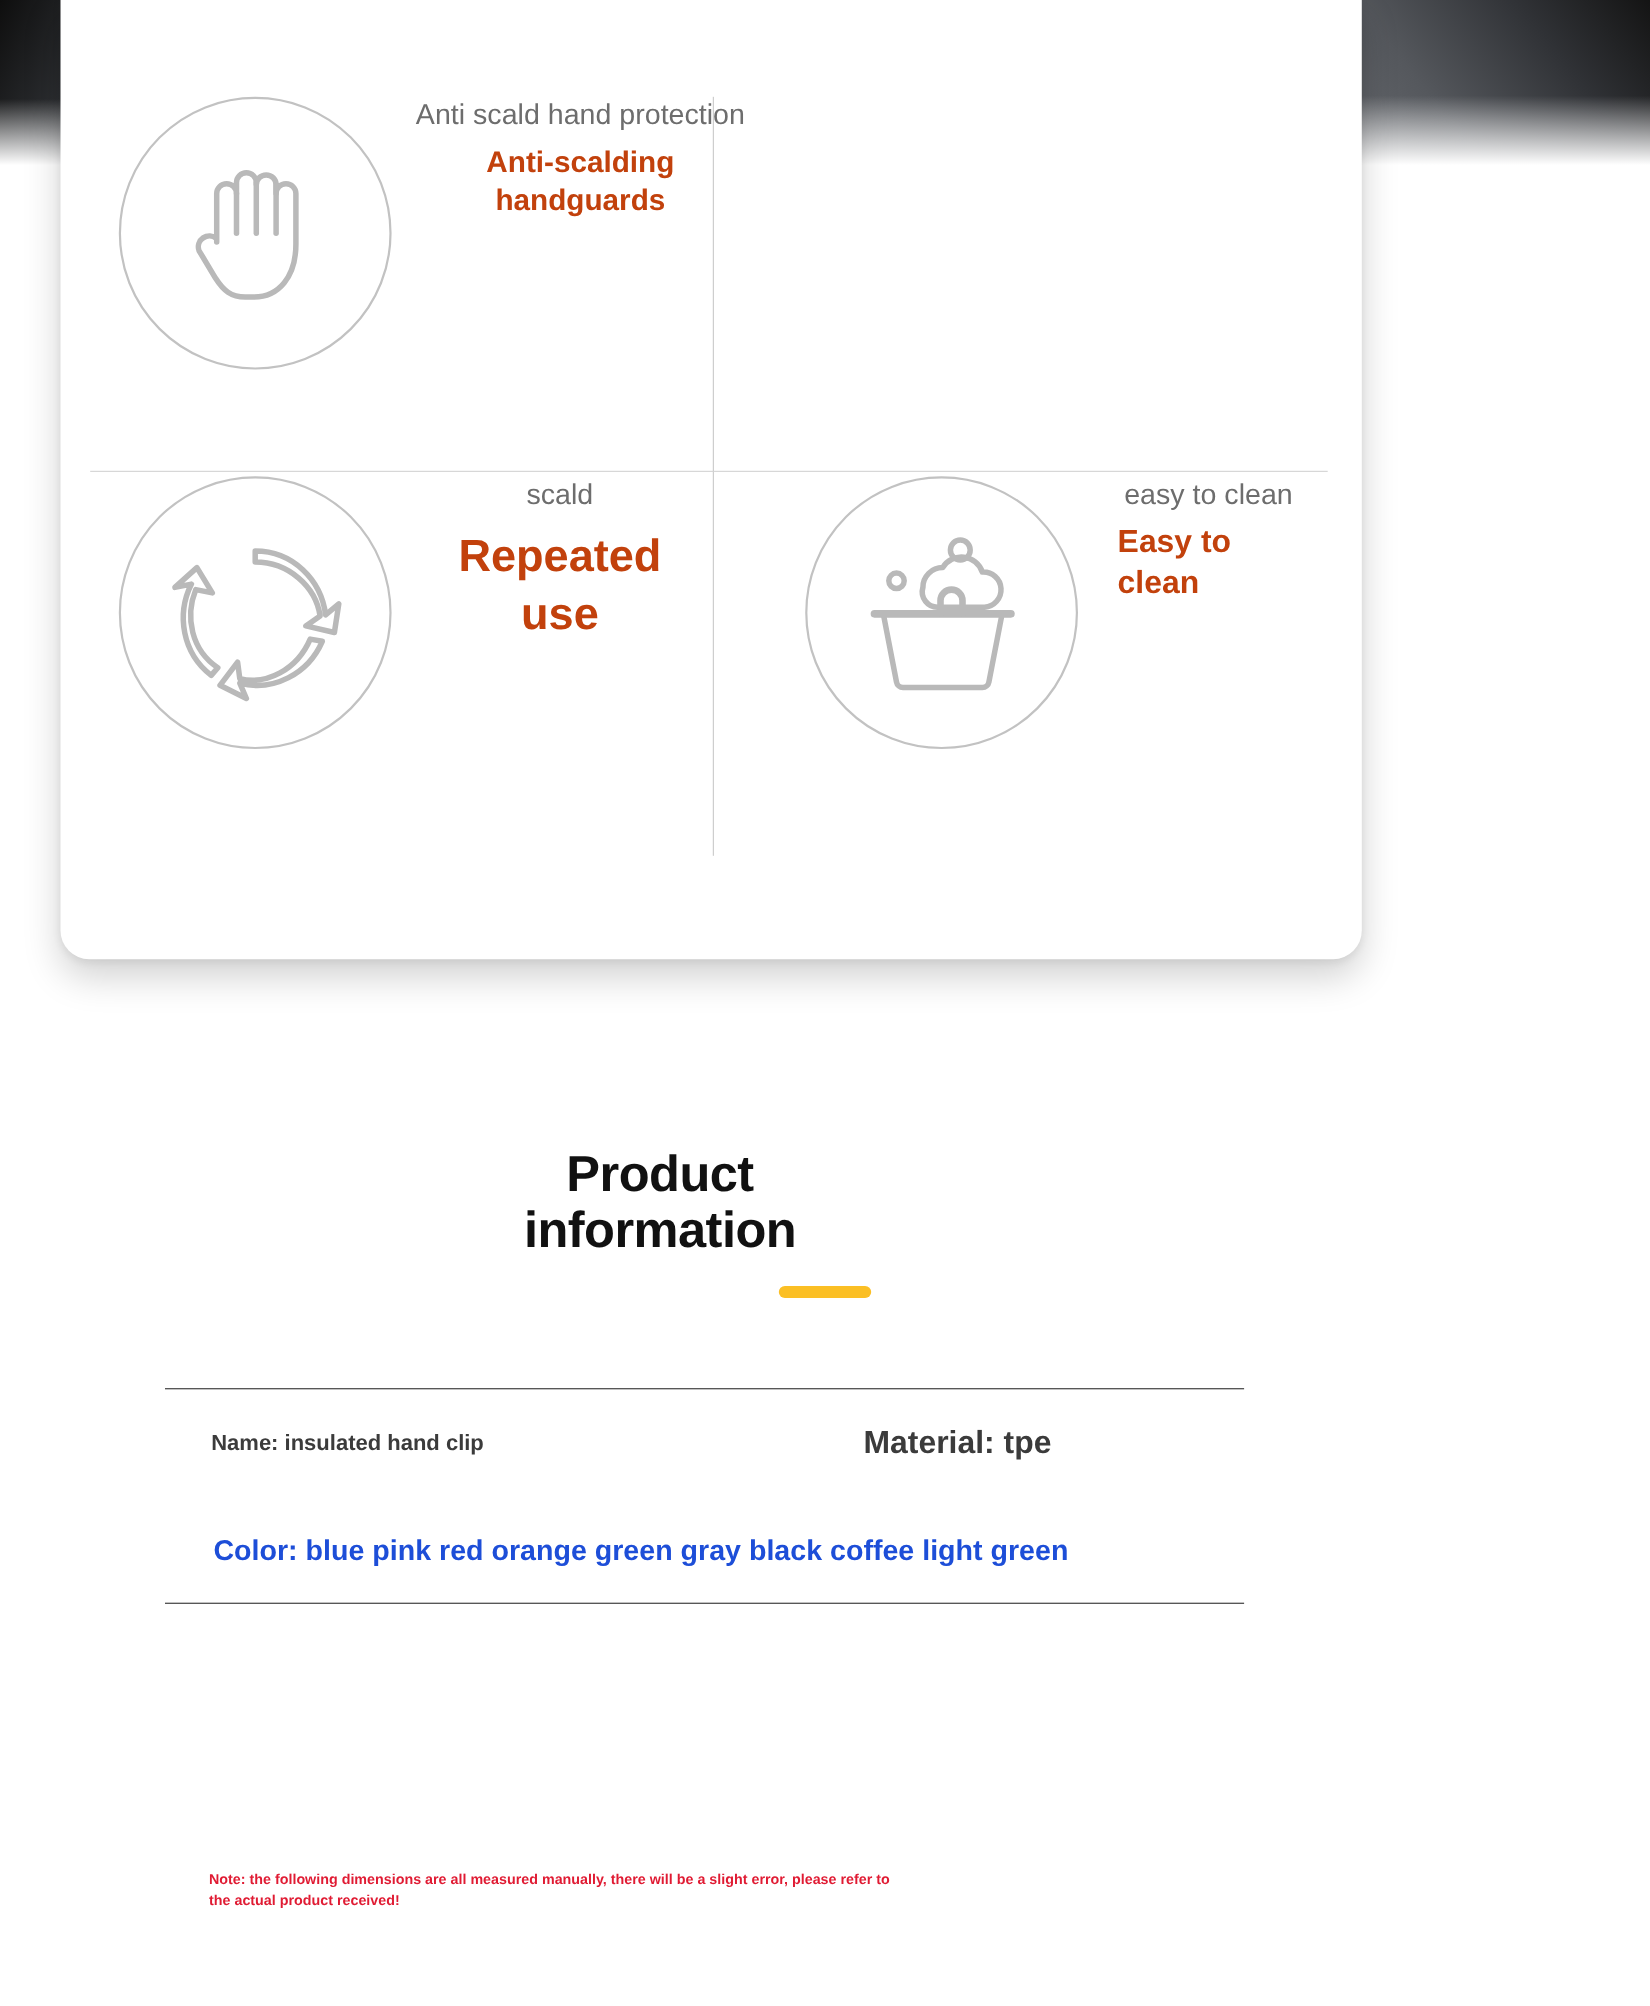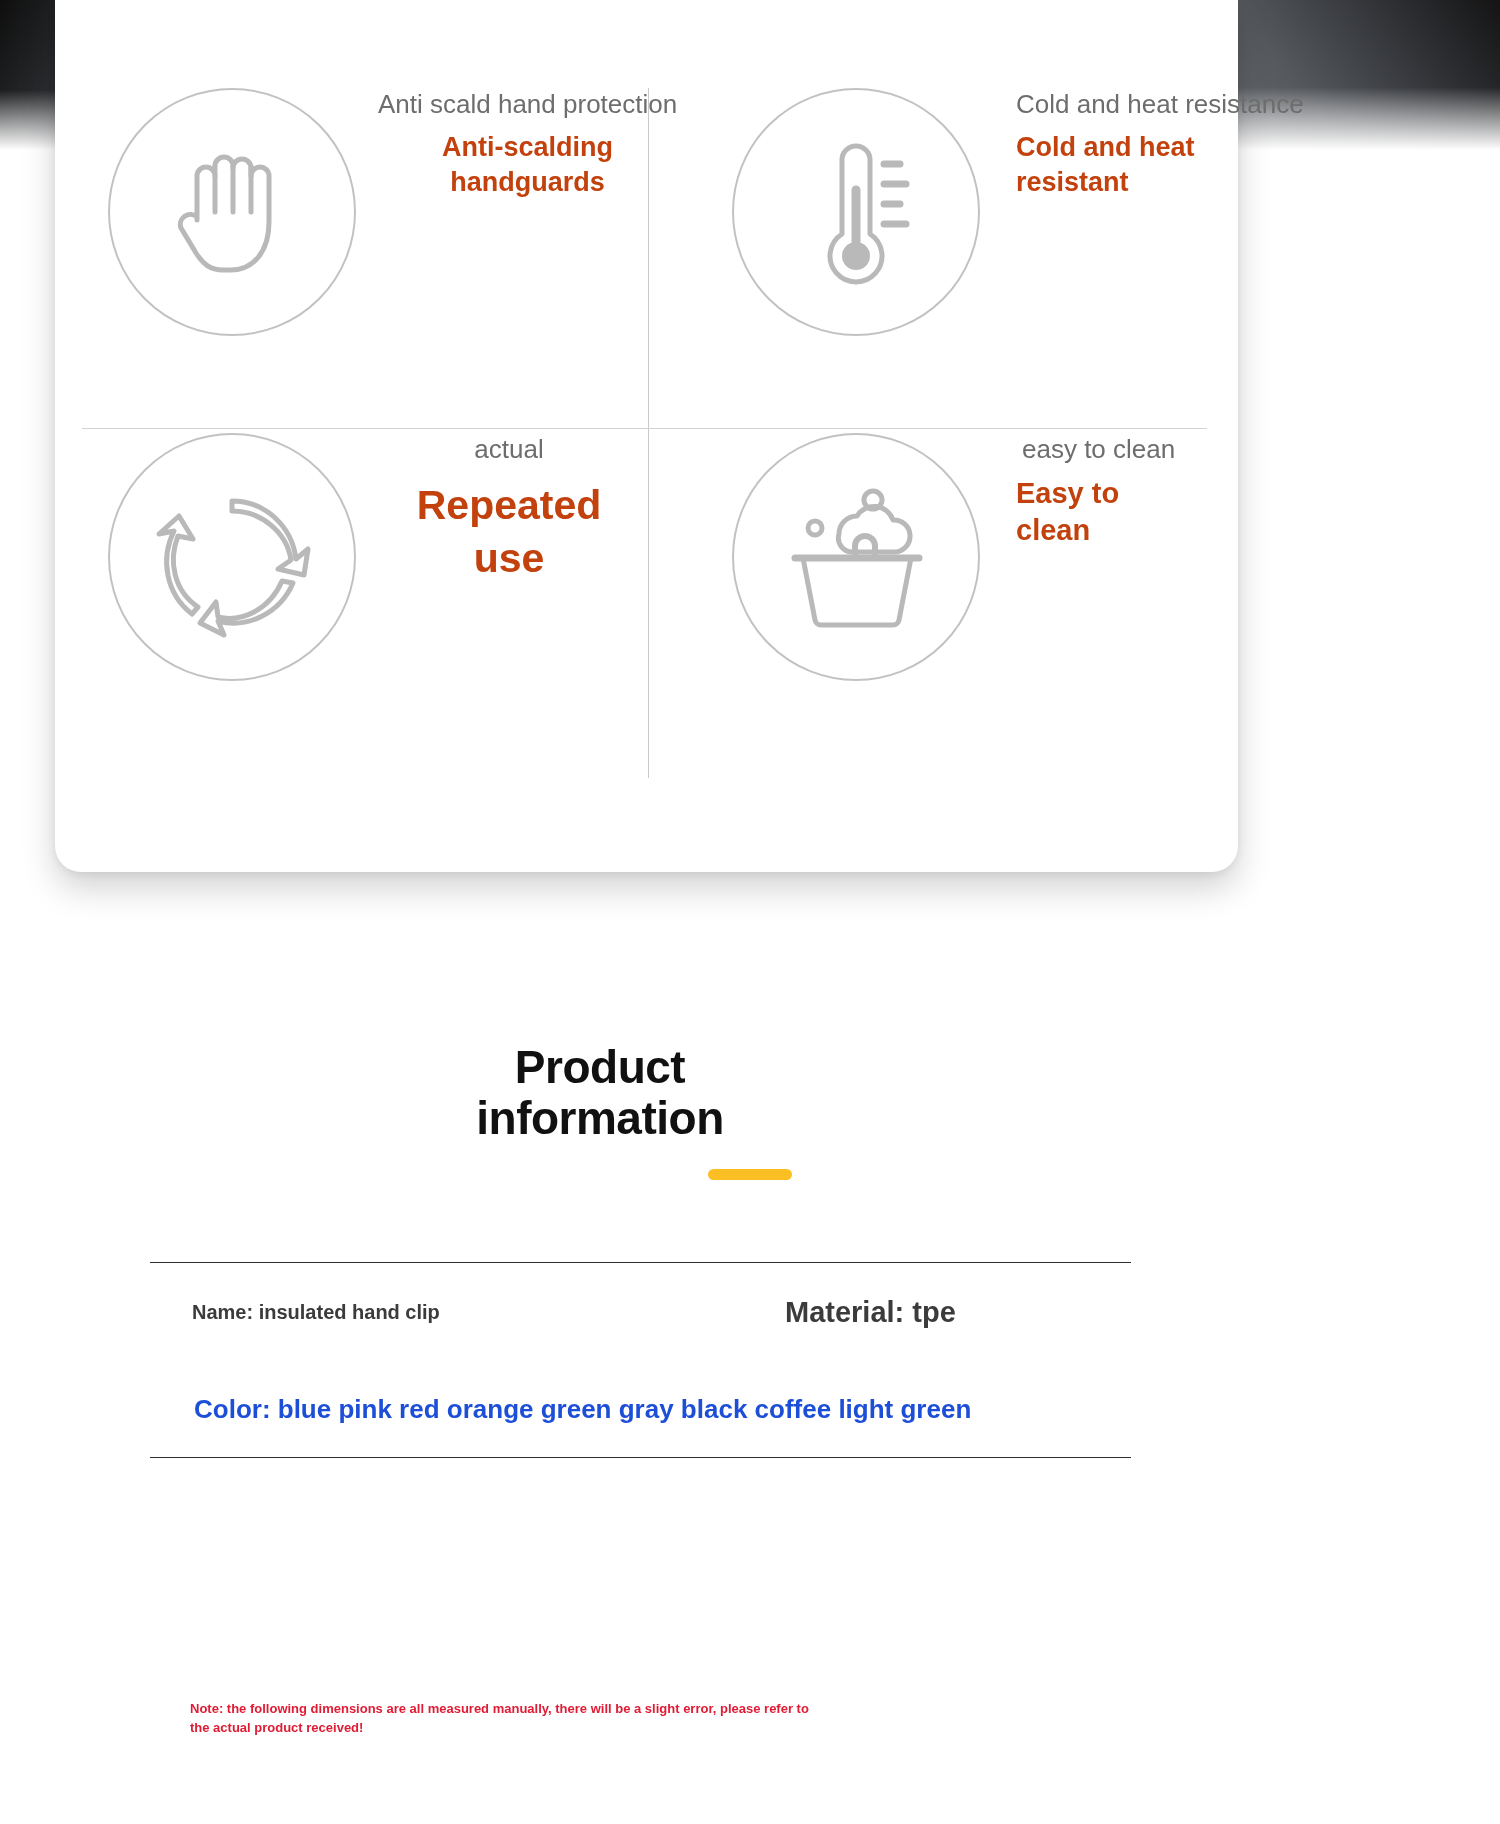--- a/index.html
+++ b/index.html
@@ -239,53 +239,36 @@
             <path d="M76 34 V80"></path>
             <path d="M94 36 V80"></path>
           </svg>
         </div>
         <div class="labels">
           <div class="cap">Anti scald hand protection</div>
           <div class="title">Anti-scalding handguards</div>
         </div>
       </div>
 
-      <div class="cell tr">
-        <div class="icon-circle">
-          <svg width="140" height="165" viewBox="0 0 140 165" fill="none" stroke="#b9b9b9" stroke-width="5" stroke-linecap="round" stroke-linejoin="round">
-            <path d="M56 104 V30 a14 14 0 0 1 28 0 v74 a26 26 0 1 1 -28 0 z"></path>
-            <circle cx="70" cy="126" r="14" fill="#b9b9b9" stroke="none"></circle>
-            <path d="M70 112 V60" stroke-width="9"></path>
-            <path d="M98 34 h16" stroke-width="7"></path>
-            <path d="M98 54 h22" stroke-width="7"></path>
-            <path d="M98 74 h16" stroke-width="7"></path>
-            <path d="M98 94 h22" stroke-width="7"></path>
-          </svg>
-        </div>
-        <div class="labels">
-          <div class="cap">Cold and heat resistance</div>
-          <div class="title">Cold and heat resistant</div>
-        </div>
-      </div>
 
       <div class="cell bl">
         <div class="icon-circle">
           <svg width="172" height="172" viewBox="0 0 172 172" fill="none" stroke="#b9b9b9" stroke-width="5" stroke-linejoin="round">
             <g>
               <path d="M86 30 C120 30 146 56 150 88 l12 -10 -4 26 -26 -6 13 -9
                        C141 62 116 40 86 40 z"></path>
               <path d="M147 112 C134 142 102 158 72 150 l6 14 -24 -12 16 -21 2 15
                        C96 152 124 138 136 110 z"></path>
               <path d="M46 143 C20 123 14 88 28 60 l-15 3 20 -18 14 23 -15 -3
                        C22 90 28 120 52 136 z"></path>
             </g>
           </svg>
         </div>
         <div class="labels">
-          <div class="cap">actual</div>
+          <div class="cap">scald</div>
           <div class="title">Repeated use</div>
         </div>
       </div>
 
       <div class="cell br">
         <div class="icon-circle">
           <svg width="175" height="170" viewBox="0 0 175 170" fill="none" stroke="#b9b9b9" stroke-width="5" stroke-linecap="round" stroke-linejoin="round">
             <path d="M34 86 h108 l-12 62 a6 6 0 0 1 -6 5 H52 a6 6 0 0 1 -6 -5 z"></path>
             <path d="M26 86 h124" stroke-width="7"></path>
             <path d="M86 86 V74 a10 10 0 0 1 20 0 v12" stroke-width="6"></path>

